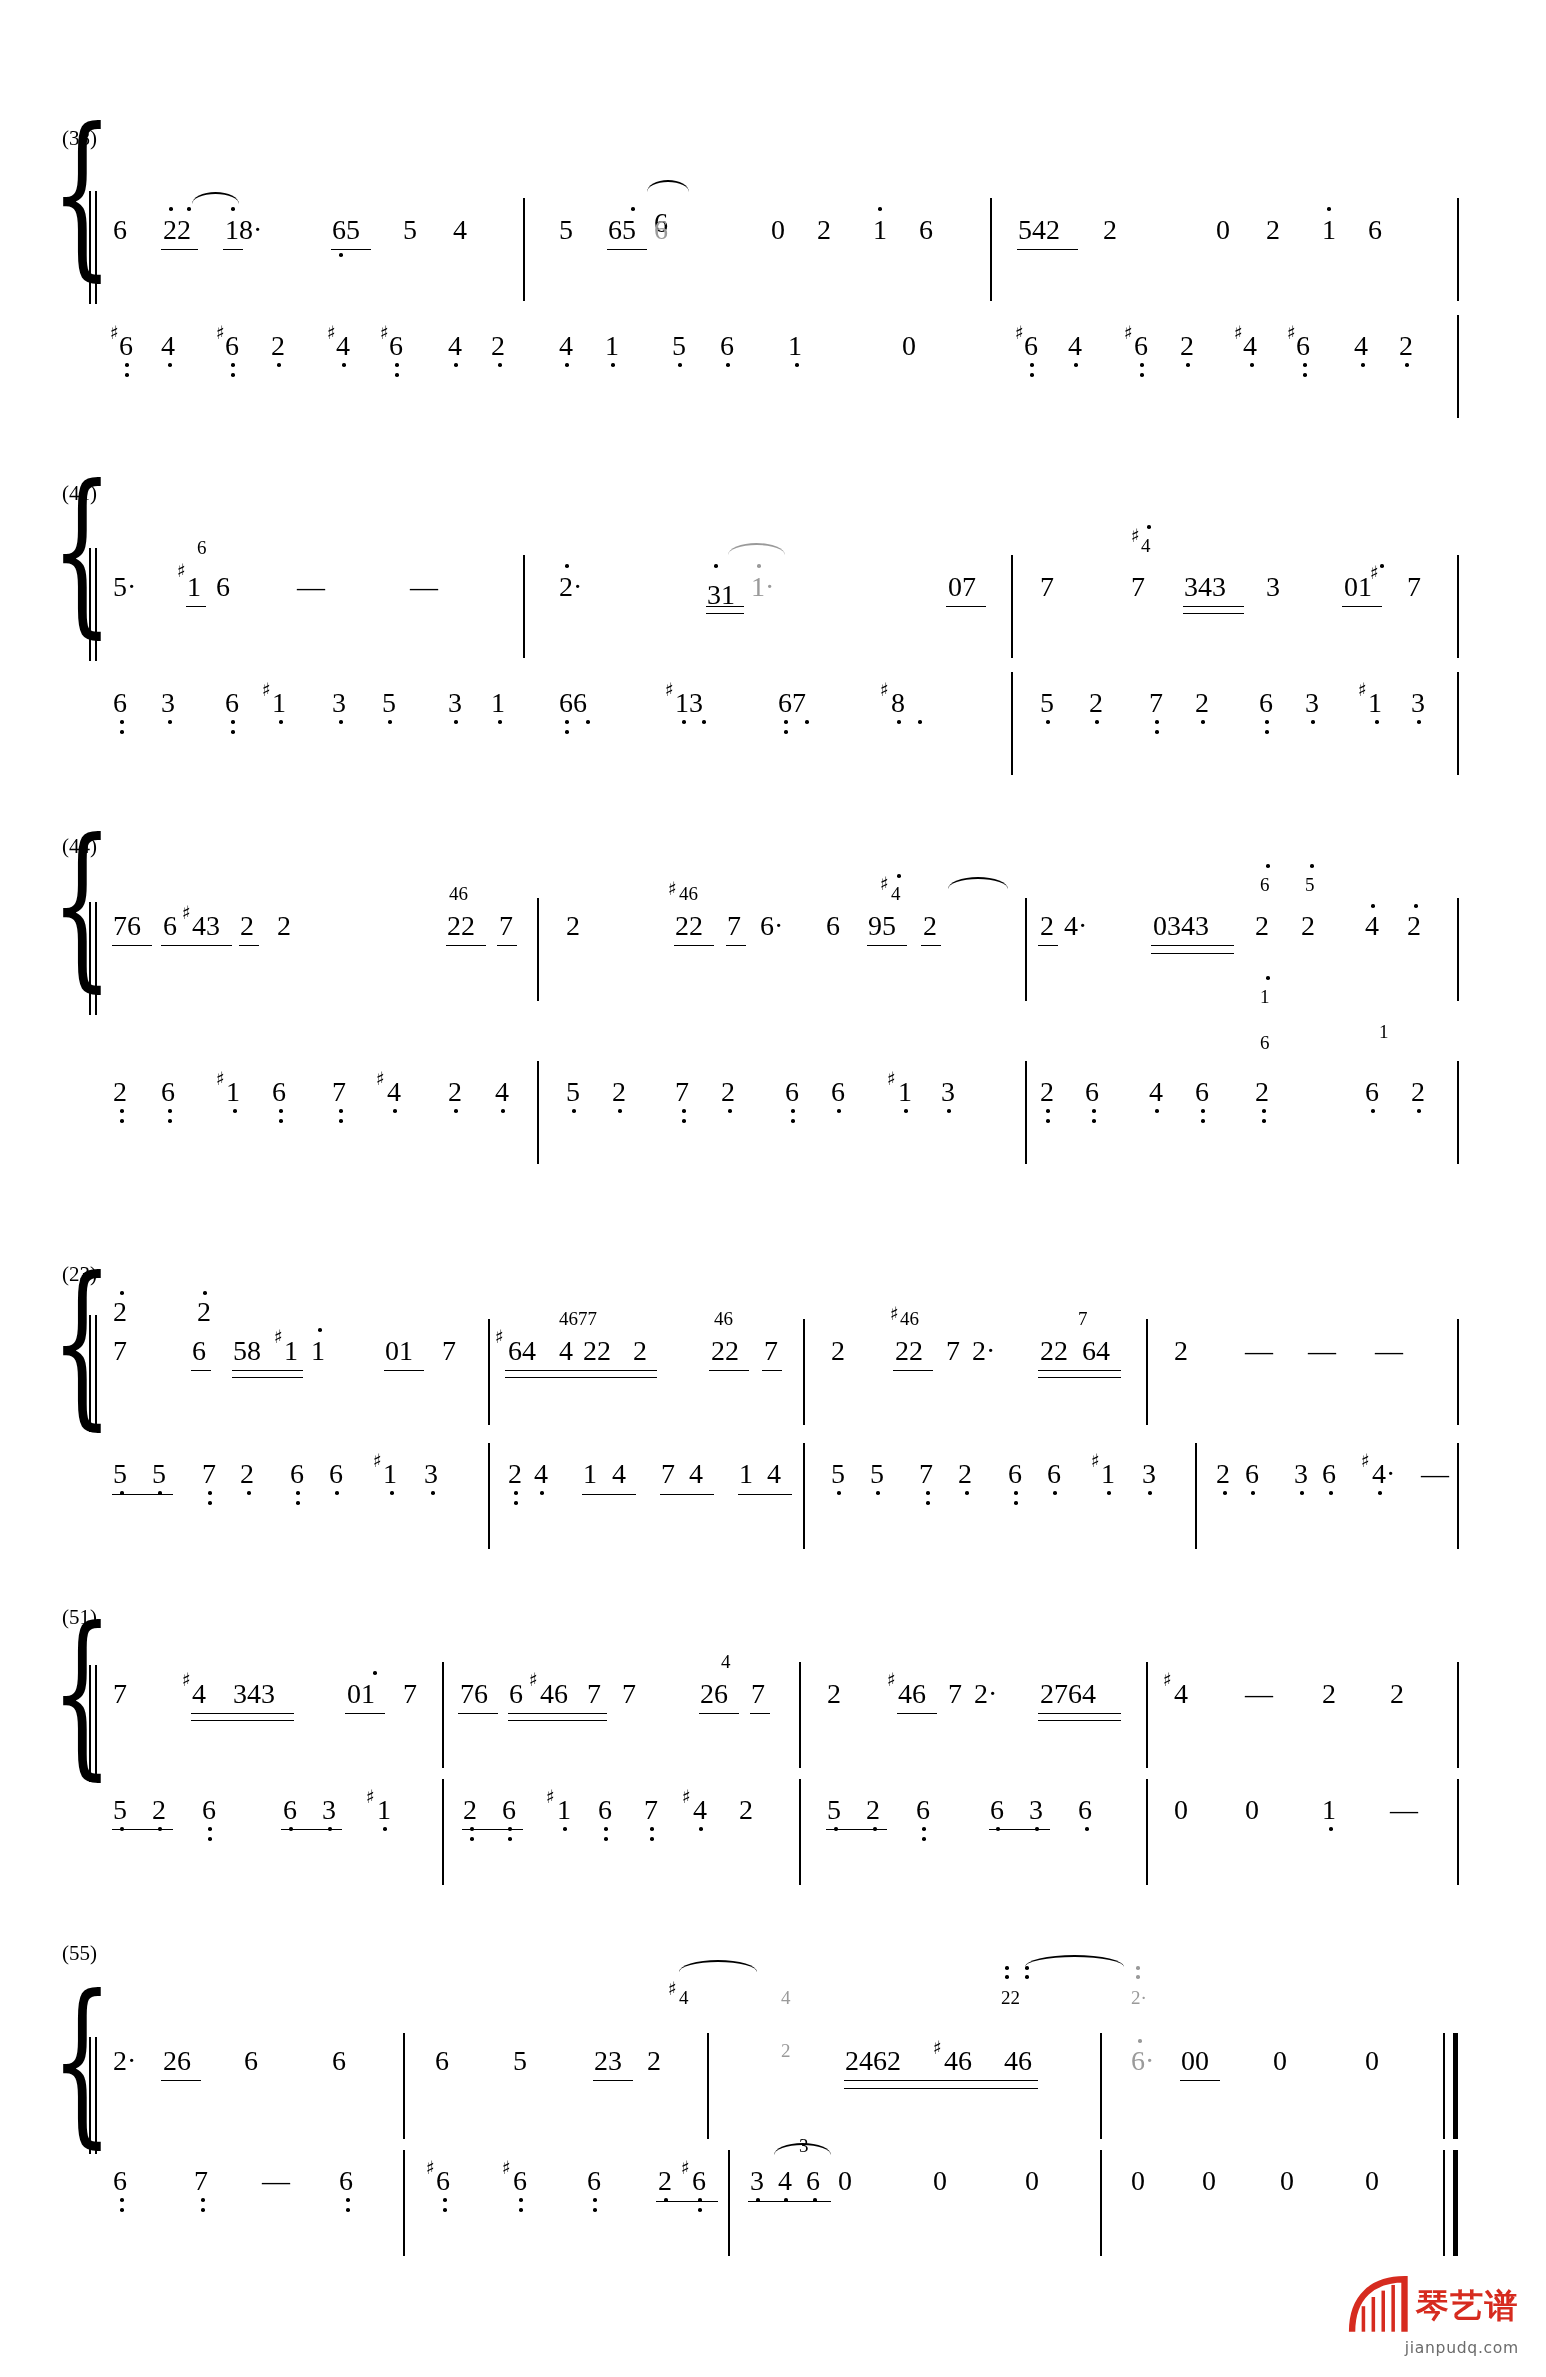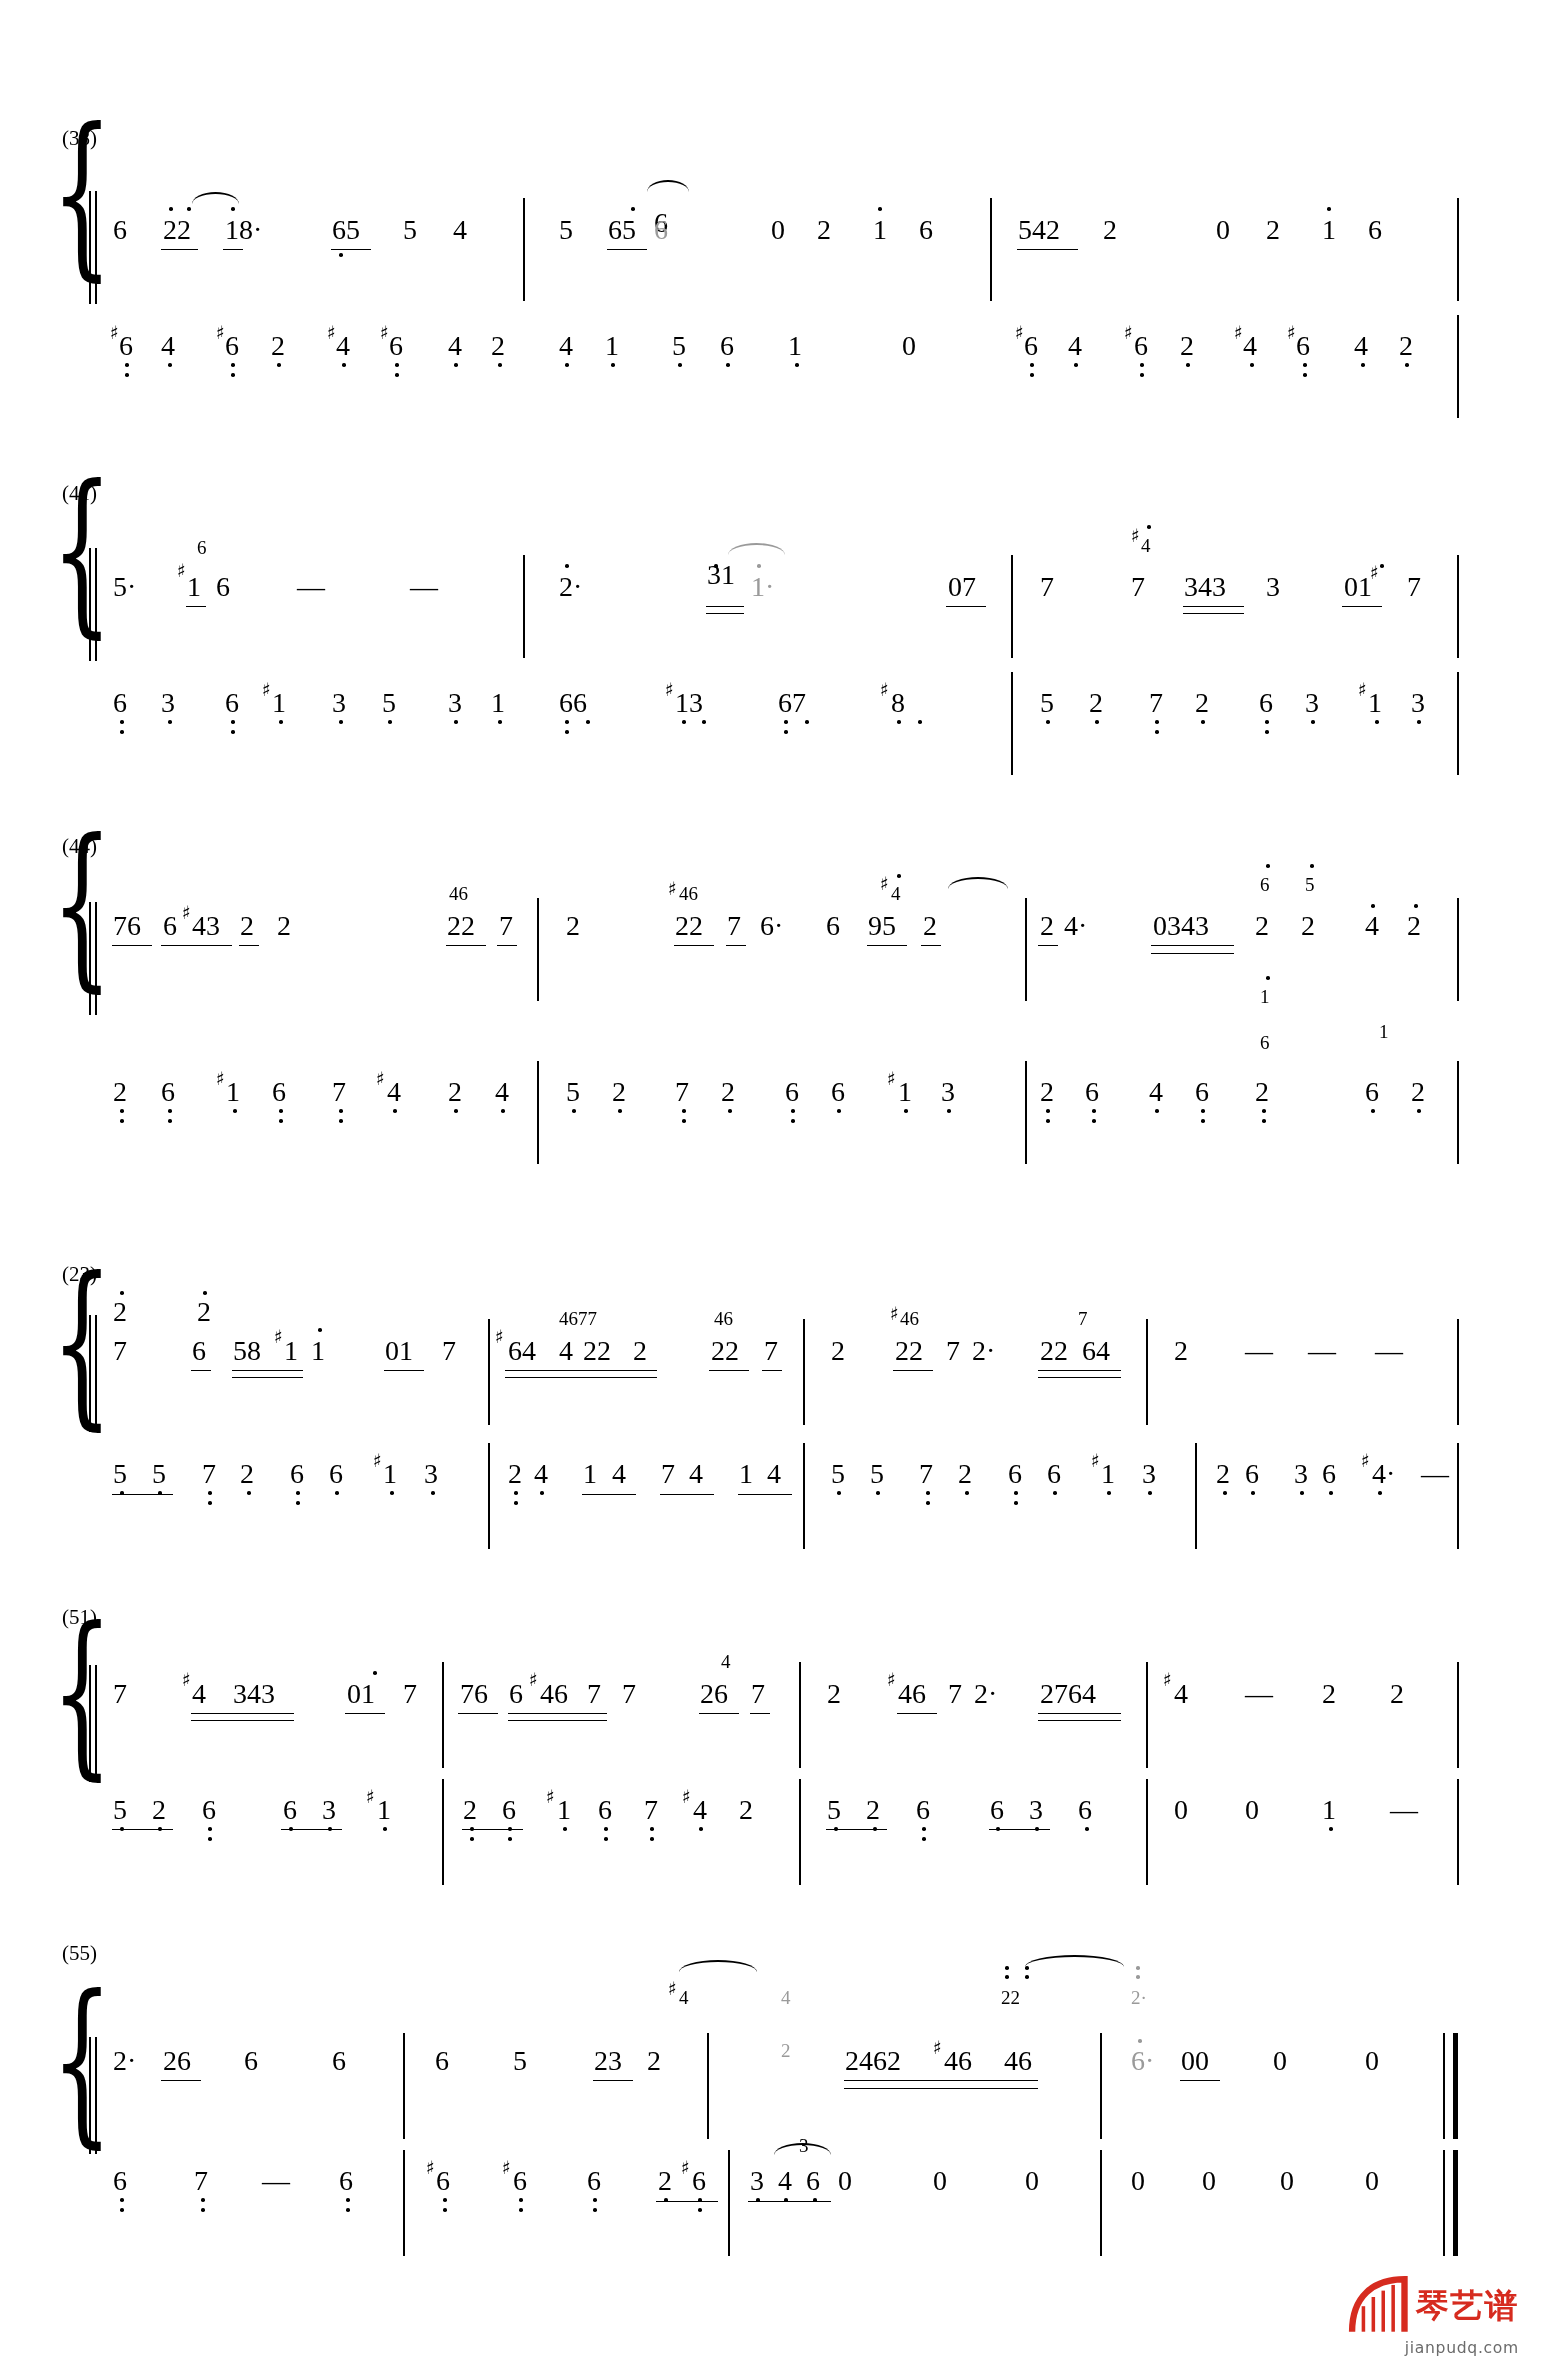--- a/index.html
+++ b/index.html
@@ -243,21 +243,21 @@
     <div class="sharp" style="left:177px;top:562px;">♯</div>
     <div class="n" style="left:187px;top:573px;">1</div>
     <div class="underline1" style="left:186px;top:606px;width:20px;"></div>
     <div class="n" style="left:216px;top:573px;">6</div>
     <div class="n" style="left:297px;top:573px;">—</div>
     <div class="n" style="left:410px;top:573px;">—</div>
     <div class="barline" style="left:523px;top:555px;height:103px;"></div>
 
     <div class="n" style="left:559px;top:573px;">2·</div>
     <div class="dot-above" style="left:565px;top:564px;"></div>
-    <div class="n" style="left:707px;top:561px;">31</div>
+    <div class="n" style="left:707px;top:581px;">31</div>
     <div class="dot-above" style="left:714px;top:564px;"></div>
     <div class="underline1" style="left:706px;top:606px;width:38px;"></div>
     <div class="underline2" style="left:706px;top:613px;width:38px;"></div>
     <div class="n gray" style="left:751px;top:573px;">1·</div>
     <div class="dot-above gray" style="left:757px;top:564px;background:#9a9a9a;"></div>
     <div class="slur gray" style="left:728px;top:543px;width:57px;"></div>
     <div class="n" style="left:948px;top:573px;">07</div>
     <div class="underline1" style="left:946px;top:606px;width:40px;"></div>
     <div class="barline" style="left:1011px;top:555px;height:103px;"></div>
 

